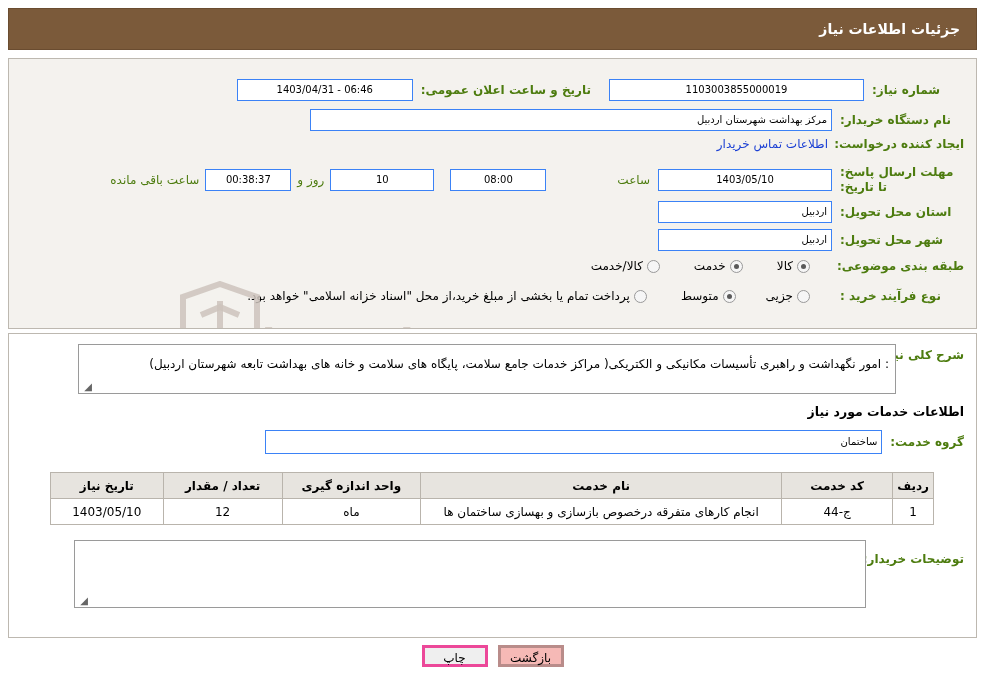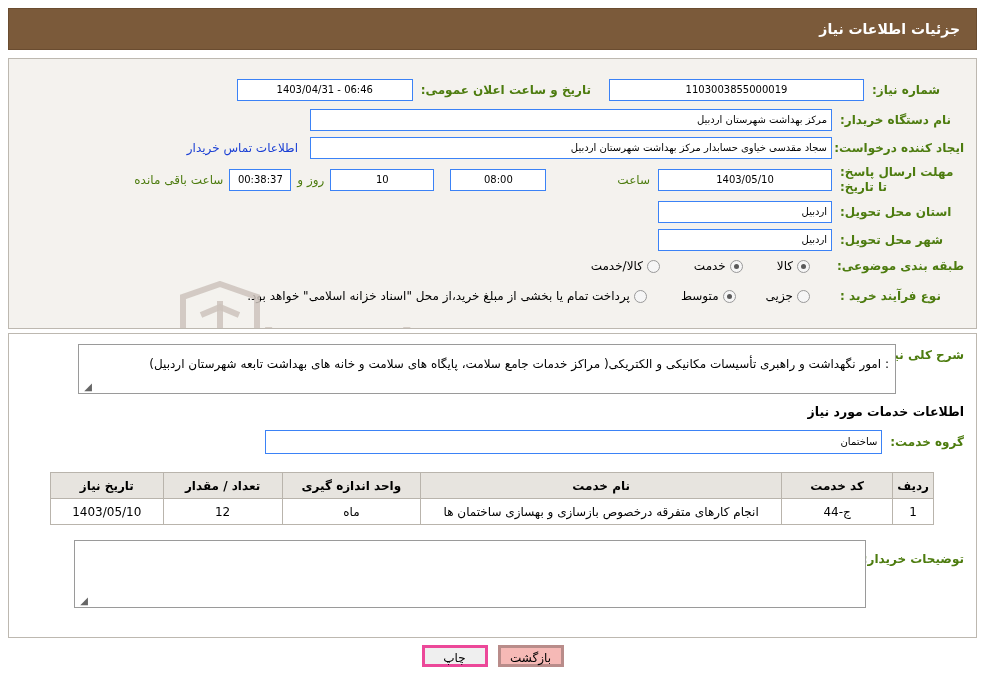--- a/index.html
+++ b/index.html
@@ -227,32 +227,31 @@
       <span class="fld" style="width:176px; margin-right:8px;">06:46 - 1403/04/31</span>
     </div>
 
     <div class="row" style="right:12px; top:50px;">
       <span class="lbl" style="width:124px; text-align:left;">نام دستگاه خریدار:</span>
       <span class="fld fld-r" style="width:522px; margin-right:8px;">مرکز بهداشت شهرستان اردبیل</span>
     </div>
 
     <div class="row" style="right:12px; top:78px;">
       <span class="lbl" style="width:124px; text-align:left;">ایجاد کننده درخواست:</span>
-      <span class="fld fld-r" style="width:522px; margin-right:8px;">سجاد مقدسی خیاوی حسابدار مرکز بهداشت شهرستان اردبیل</span>
       <a class="link" style="margin-right:12px;">اطلاعات تماس خریدار</a>
     </div>
 
     <div class="row" style="right:12px; top:106px;">
       <span class="lbl" style="width:124px; text-align:left; line-height:15px; white-space:normal;">مهلت ارسال پاسخ: تا تاریخ:</span>
       <span class="fld" style="width:174px; margin-right:8px;">1403/05/10</span>
       <span class="lbl lbl-normal" style="margin-right:8px;margin-left:47px;">ساعت</span>
       <span class="fld" style="width:96px; margin-right:24px;">08:00</span>
       <span class="fld" style="width:104px; margin-right:16px;">10</span>
       <span class="lbl lbl-normal" style="margin-right:6px;">روز و</span>
-      <span class="fld" style="width:62px; margin-right:6px;">00:38:37</span>
+      <span class="fld" style="width:86px; margin-right:6px;">00:38:37</span>
       <span class="lbl lbl-normal" style="margin-right:6px;">ساعت باقی مانده</span>
     </div>
 
     <div class="row" style="right:12px; top:142px;">
       <span class="lbl" style="width:124px; text-align:left;">استان محل تحویل:</span>
       <span class="fld fld-r" style="width:174px; margin-right:8px;">اردبیل</span>
     </div>
 
     <div class="row" style="right:12px; top:170px;">
       <span class="lbl" style="width:124px; text-align:left;">شهر محل تحویل:</span>

